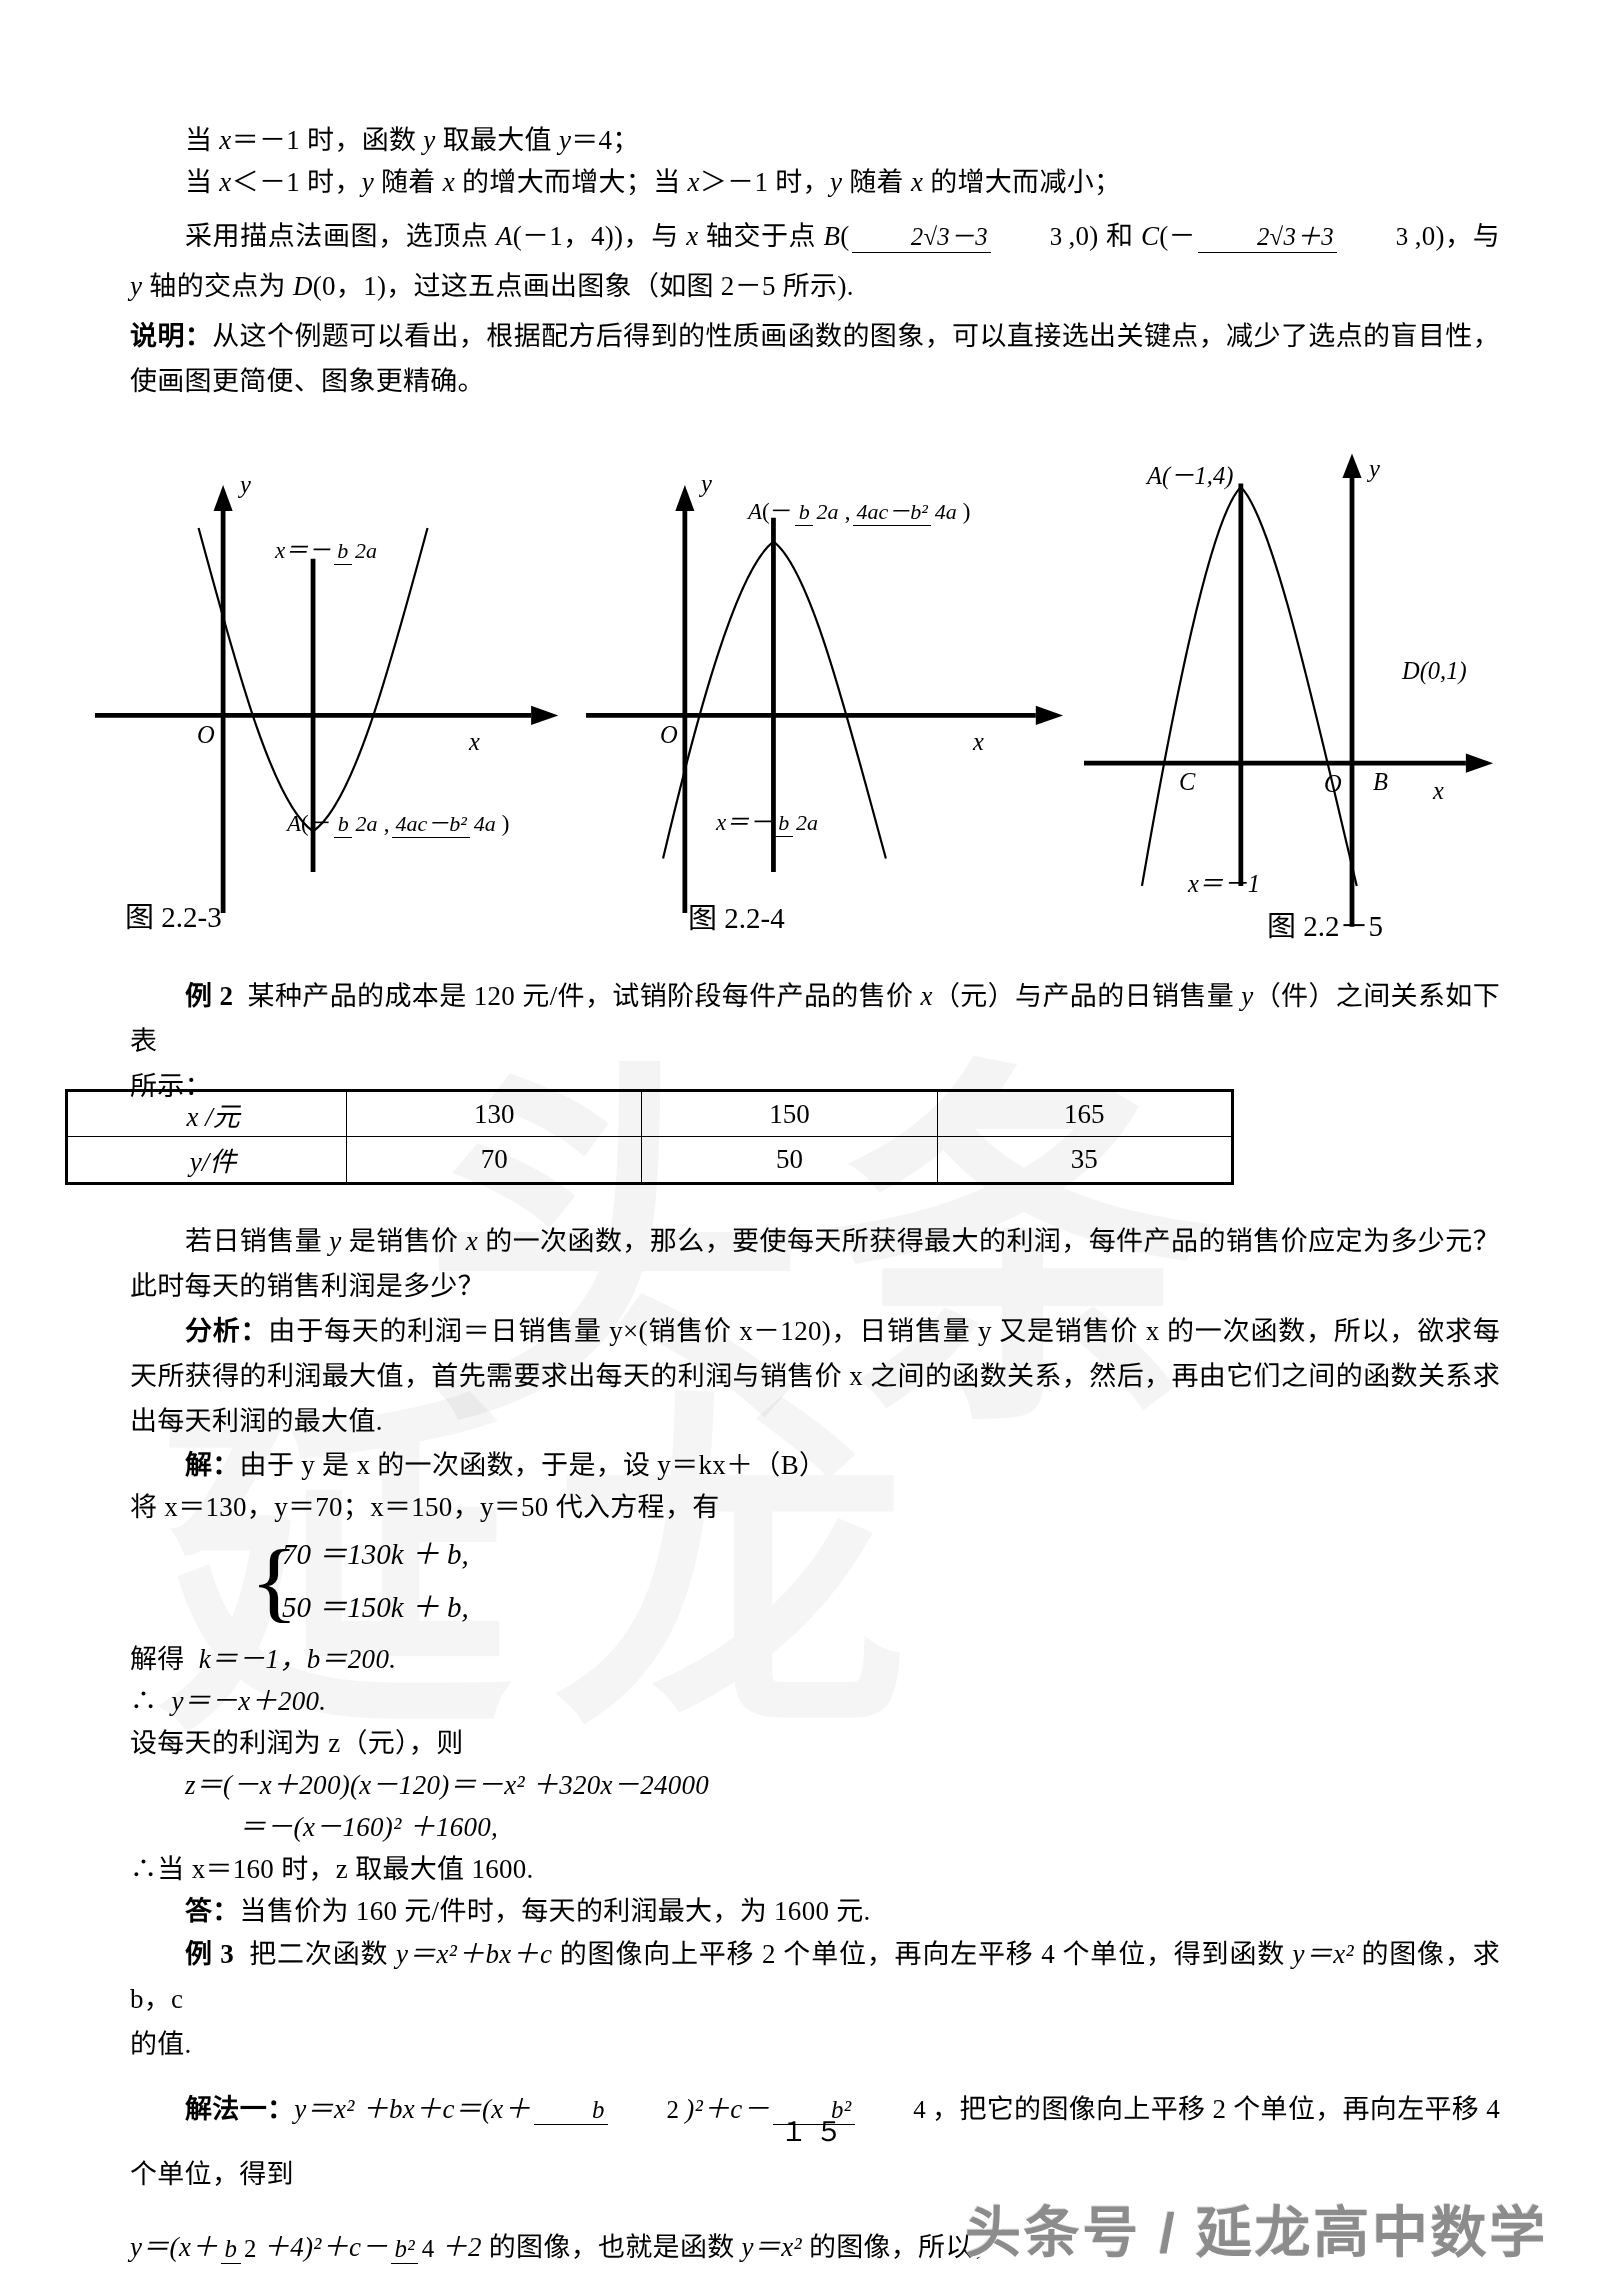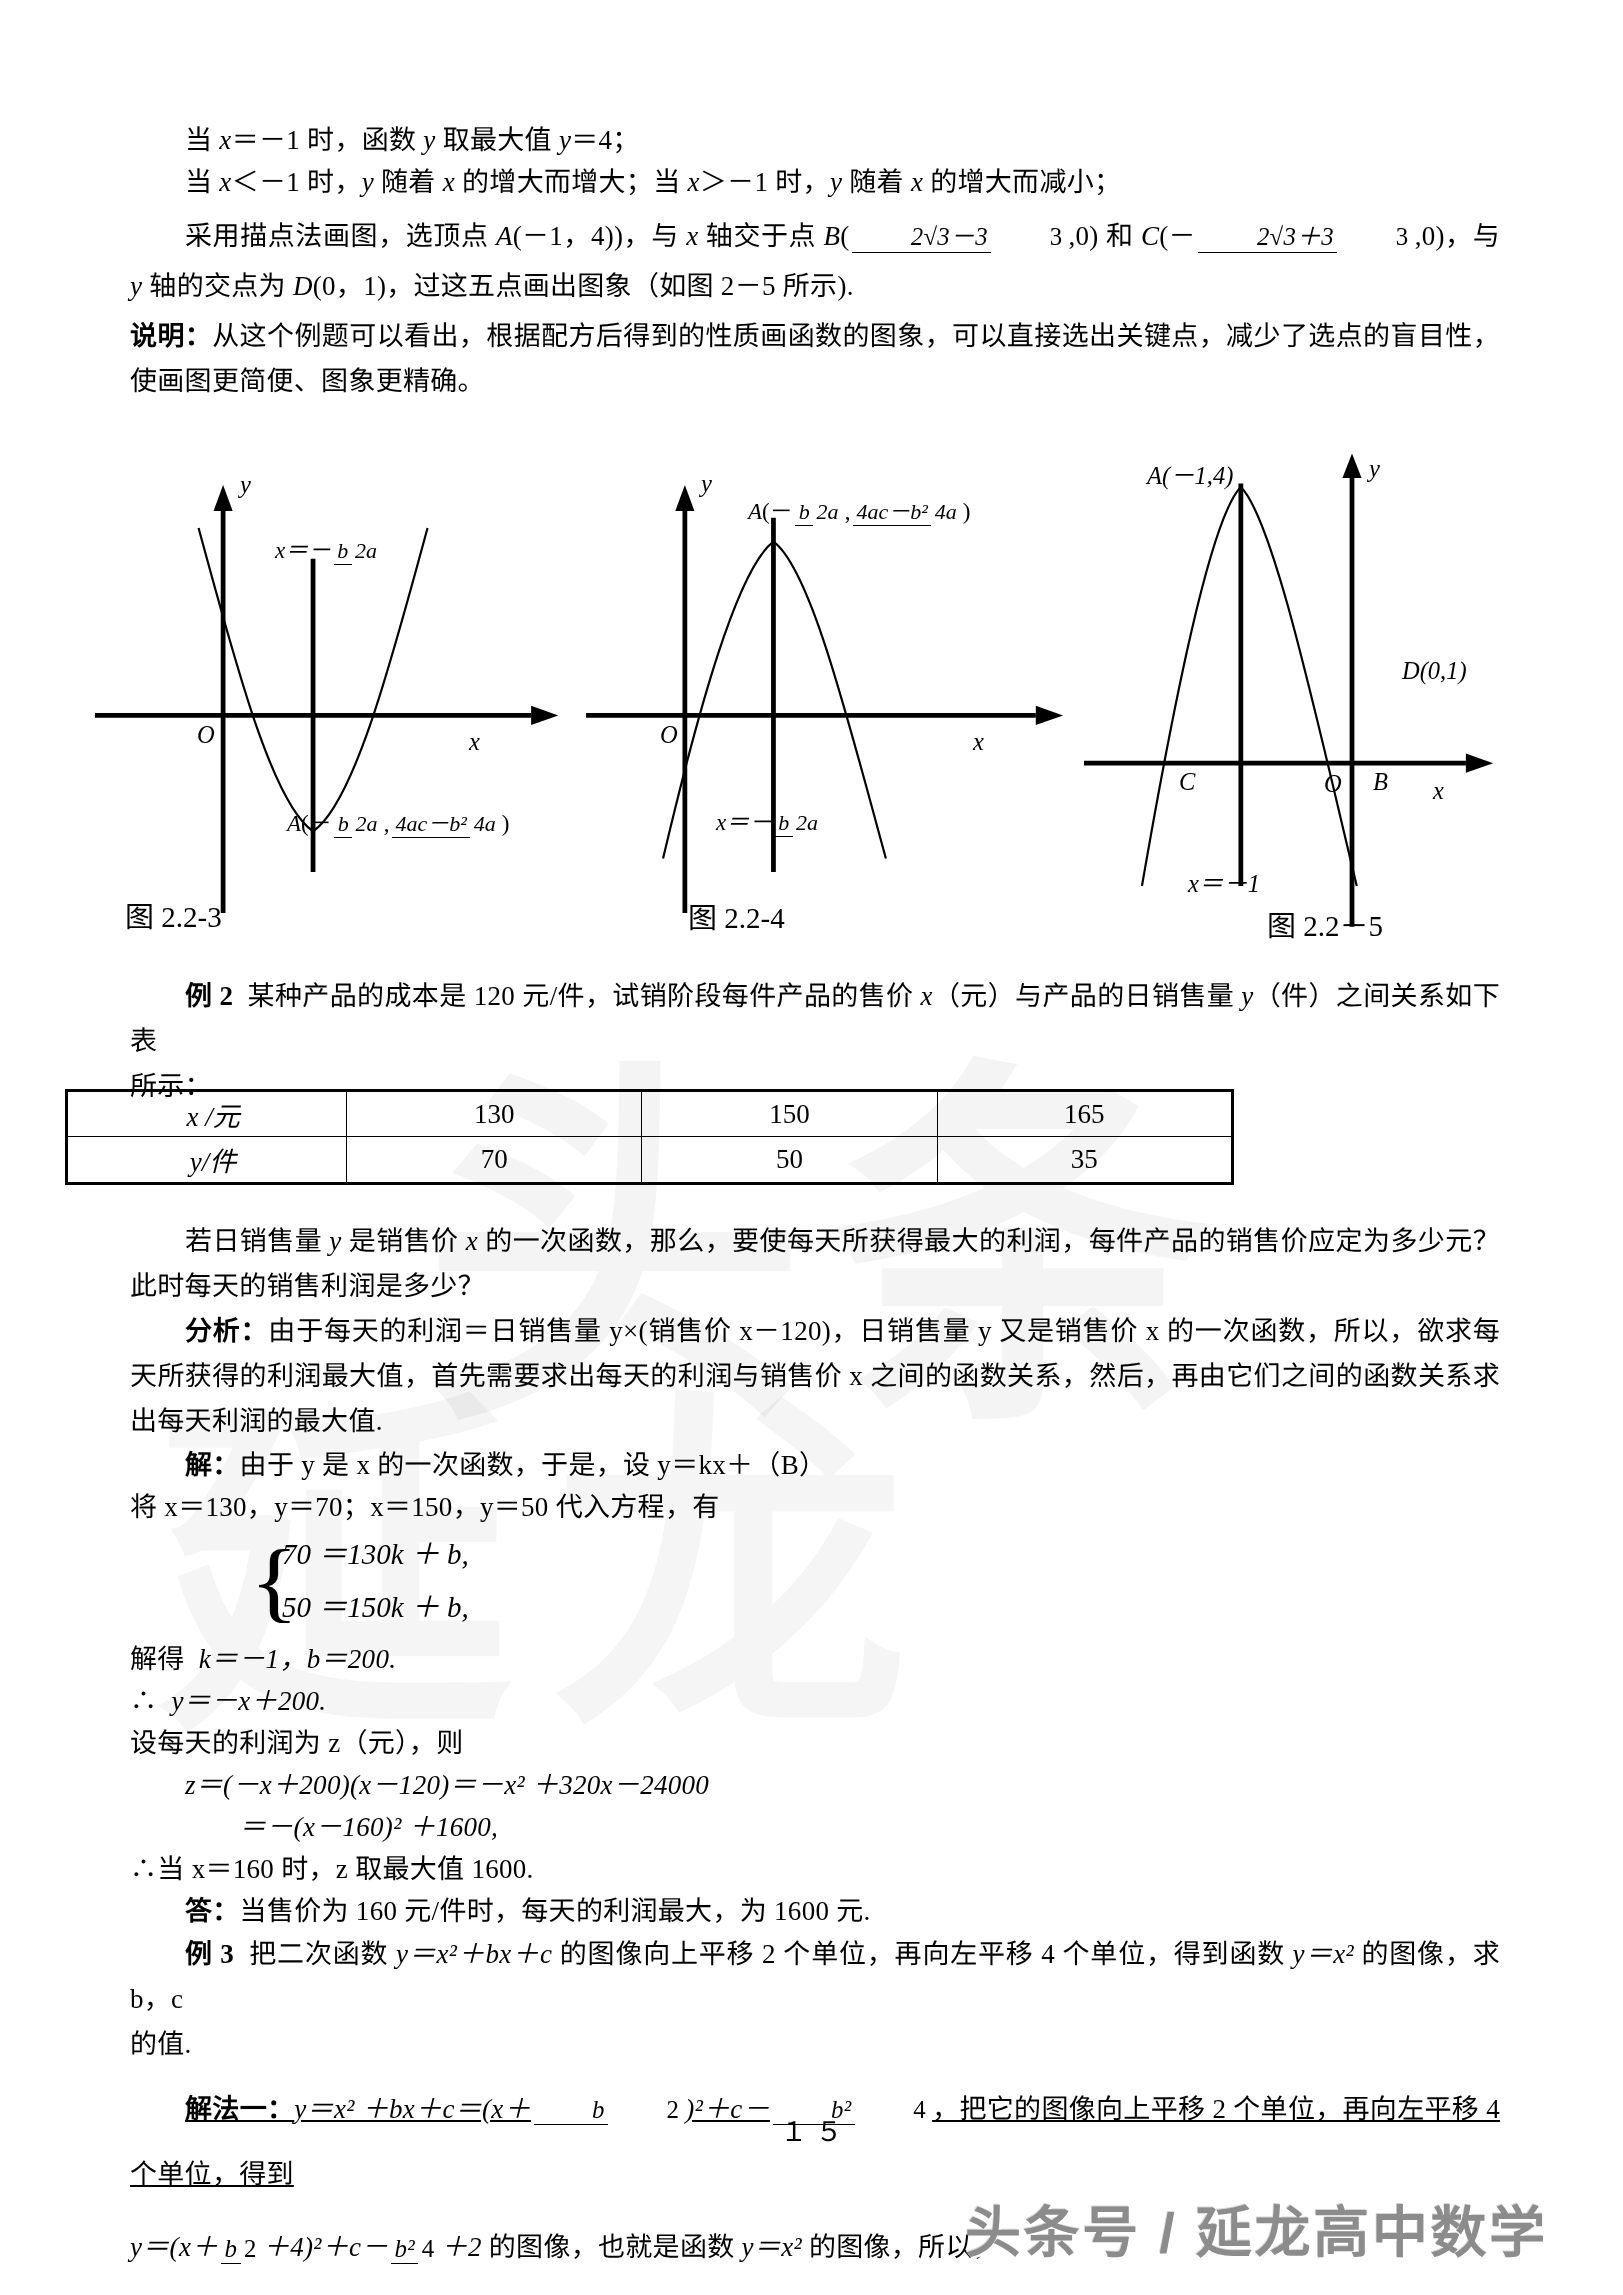--- a/index.html
+++ b/index.html
@@ -388,21 +388,21 @@
 
     
     <div class="para indent">
       <span class="bold">例 3</span><span>&nbsp;&nbsp;</span><span>把二次函数 </span><span class="it">y＝x²＋bx＋c</span><span> 的图像向上平移 2 个单位，再向左平移 4 个单位，得到函数 </span><span class="it">y＝x²</span><span> 的图像，求 b，c</span>
     </div>
     <div class="para">
       <span>的值.</span>
     </div>
 
     
-    <div class="para indent" style="line-height:65px; margin-top:9.5px;text-decoration:underline;">
+    <div class="para indent" style="line-height:65px; margin-top:9.5px;">
       <span class="bold">解法一：</span><span class="it">y＝x² ＋bx＋c＝(x＋</span><span class="frac">
           <span class="num it">b</span>
           <span class="den">2</span>
         </span><span class="it">)²＋c－</span><span class="frac">
           <span class="num it">b²</span>
           <span class="den">4</span>
         </span><span>，把它的图像向上平移 2 个单位，再向左平移 4 个单位，得到</span>
     </div>
 
     

